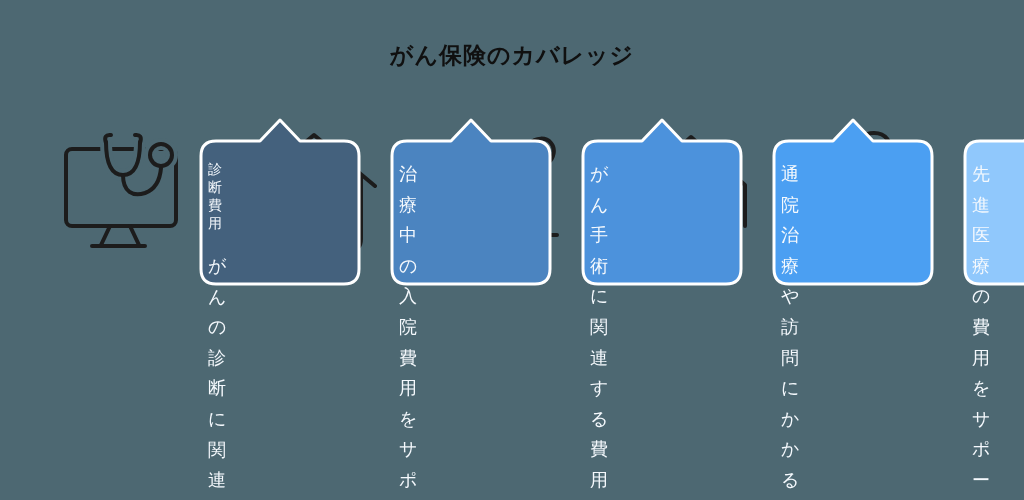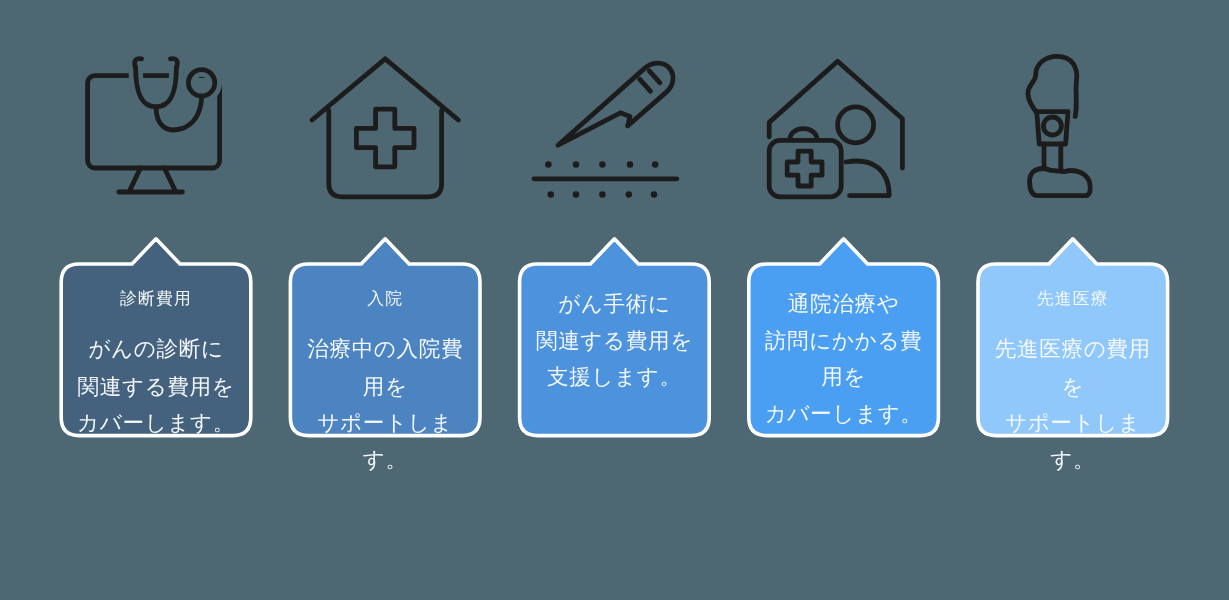--- a/index.html
+++ b/index.html
@@ -21,21 +21,21 @@
     color:#101010;
   }
   .columns{
     margin-top:36px;
     padding:0 48px;
     display:flex;
     justify-content:space-between;
   }
   .column{
     width:164px;
-    display:flex;flex-direction:column;align-items:center;
+    display:flex;flex-direction:row;align-items:center;
   }
   .icon-box{
     width:150px;height:150px;
     display:flex;align-items:center;justify-content:center;
   }
   .icon-svg{width:150px;height:150px;}
   .icon-svg path,.icon-svg rect,.icon-svg circle,.icon-svg line{
     fill:none;stroke:var(--ink);stroke-width:4;
     stroke-linecap:round;stroke-linejoin:round;
   }
@@ -60,20 +60,21 @@
   .card-body{
     margin-top:18px;
     font-size:18px;line-height:1.7;letter-spacing:0.5px;
     white-space:pre-line;
   }
 </style>
 </head>
 <body>
 
 <div class="canvas">
+  <h1 class="page-title">がん保険のカバレッジ</h1>
   <div class="columns">
   <div class="column">
     <div class="icon-box">
           <svg class="icon-svg" viewBox="0 0 150 150">
     <rect x="18" y="27" width="110" height="77" rx="6"></rect>
     <path d="M62 104 L53 123 M82 104 L91 123 M44 124 L97 124"></path>
     <path class="halo" d="M58 20 C58 42 63 53 75 53 C87 53 92 42 92 20"></path>
     <circle class="halo" cx="113" cy="33" r="11"></circle>
     <path d="M58 21 Q55 12 63 13 M92 21 Q95 12 87 13"></path>
     <path d="M58 20 C58 42 63 53 75 53 C87 53 92 42 92 20"></path>
@@ -100,21 +101,20 @@
     <path d="M14 64 L75 13 L136 64"></path>
     <path d="M28 56 L28 117 Q28 128 39 128 L111 128 Q122 128 122 117 L122 56"></path>
     <path d="M67 55 L83 55 L83 71 L99 71 L99 87 L83 87 L83 103 L67 103 L67 87 L51 87 L51 71 L67 71 Z"></path>
   </svg>
         </div>
     <div class="bubble">
       <svg class="bubble-svg" viewBox="0 0 164 172">
         <path class="bubble-path" d="M62 26 L82 5 L102 26 L146 26 Q161 26 161 41 L161 154 Q161 169 146 169 L18 169 Q3 169 3 154 L3 41 Q3 26 18 26 Z" fill="#4b84c0"></path>
       </svg>
       <div class="bubble-content">
-        <div class="card-title">入院</div>
         <div class="card-body">治療中の入院費用を
 サポートします。</div>
       </div>
     </div>
   </div>
 
   <div class="column">
     <div class="icon-box">
           <svg class="icon-svg" viewBox="0 0 150 150">
     <path d="M28 85 L99 22 C106 15 116 15 121 21 C126 27 124 36 118 41 L86 69 L88 61 L80 58 Z"></path>
@@ -175,20 +175,19 @@
     <circle cx="58" cy="69" r="7.5"></circle>
     <path d="M51 84 L51 107 M65 84 L65 107"></path>
     <path class="fill-bg" d="M42 107 C46 104 52 104 57 106 L68 107 C78 104 87 109 89 116 C90 121 90 125 87 127 L46 127 C40 127 39 121 39 115 C39 111 40 109 42 107 Z"></path>
   </svg>
         </div>
     <div class="bubble">
       <svg class="bubble-svg" viewBox="0 0 164 172">
         <path class="bubble-path" d="M62 26 L82 5 L102 26 L146 26 Q161 26 161 41 L161 154 Q161 169 146 169 L18 169 Q3 169 3 154 L3 41 Q3 26 18 26 Z" fill="#90c8fc"></path>
       </svg>
       <div class="bubble-content">
-        <div class="card-title">先進医療</div>
         <div class="card-body">先進医療の費用を
 サポートします。</div>
       </div>
     </div>
   </div>
 </div>
 </div>
 
 </body></html>

